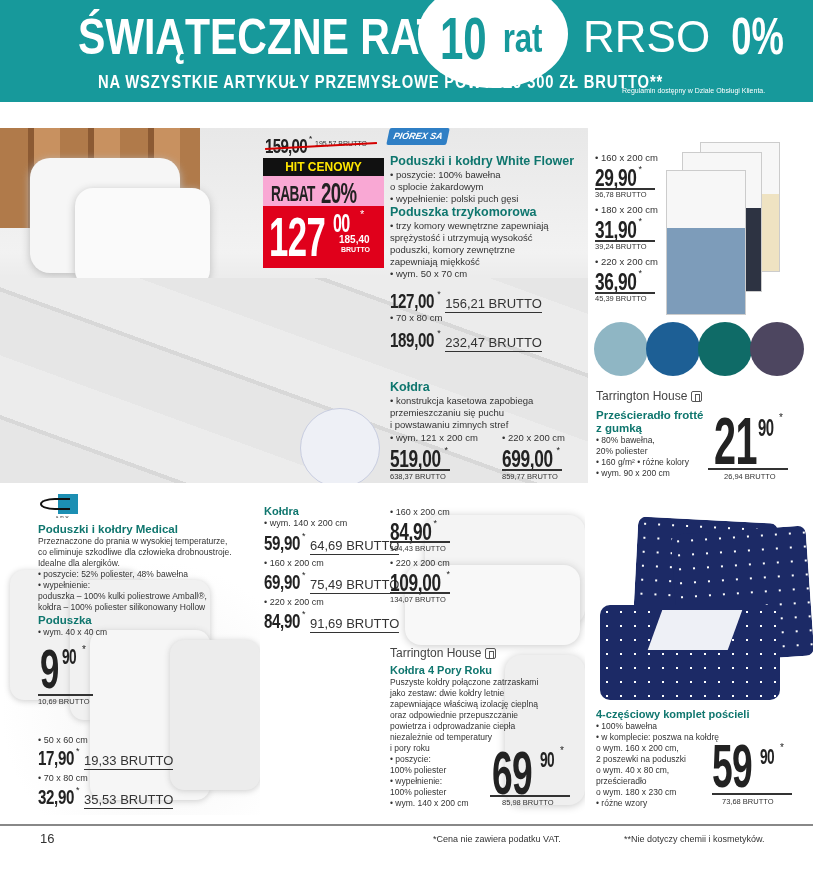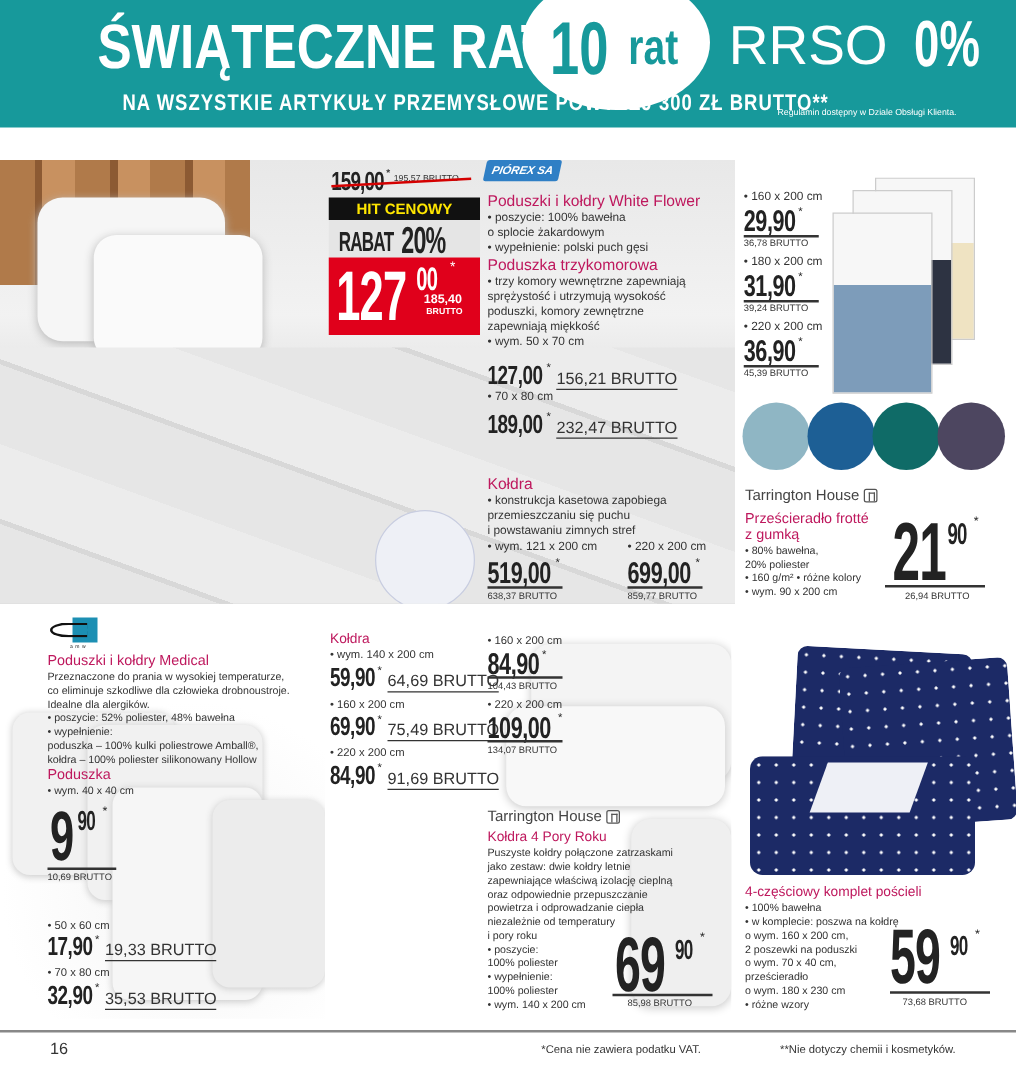--- a/index.html
+++ b/index.html
@@ -28,34 +28,34 @@
   .circles{position:absolute;left:594px;top:322px;width:210px;height:54px}
   .circ{position:absolute;top:0;width:54px;height:54px;border-radius:50%}
   #img-medical{left:0;top:560px;width:260px;height:255px;background:radial-gradient(ellipse at 60% 60%,#f4f4f4,#fff 70%)}
   #img-medical .p{position:absolute;background:#f1f1f1;border-radius:14px;box-shadow:0 1px 6px #ccc}
   #img-4pory{left:385px;top:505px;width:200px;height:310px}
   #img-4pory .d{position:absolute;background:#f4f4f4;border-radius:16px;box-shadow:0 1px 8px #c8c8c8}
   #img-stars{left:595px;top:510px;width:218px;height:190px}
   .navy{background:radial-gradient(circle,#fff 1px,transparent 1.5px) 0 0/14px 14px,#1c2a66}
   
   .tb{position:absolute;font-size:9.5px;line-height:12px;color:#333}
-  .title{font-weight:400;font-size:12.5px;color:#be185d;line-height:15px}
+  .title{font-weight:700;font-size:12.5px;color:#0f766e;line-height:15px}
   .big{font-family:"Liberation Sans",sans-serif;font-weight:700;color:#222;display:inline-block;transform:scaleX(0.72);transform-origin:left top;letter-spacing:-1px}
   .pr{position:absolute;white-space:nowrap}
   .pr .main{font-size:21px;font-weight:700;display:inline-block;transform:scaleX(0.72);transform-origin:left bottom;letter-spacing:-0.5px}
   .pr .brutto{font-size:13px;color:#333;border-bottom:1.5px solid #333;padding-bottom:1px}
   .bru{font-size:7.5px;color:#333;position:absolute;white-space:nowrap}
   .uline{position:absolute;height:1.5px;background:#333}
   .sup{font-size:9px;vertical-align:top}
   
   #old-price{left:265px;top:134px;font-size:17px;font-weight:700;color:#333;white-space:nowrap}
   #old-price .strike{position:absolute;left:0;top:11px;width:112px;height:1.5px;background:#d40000;transform:rotate(-3deg)}
   #badge{left:263px;top:158px;width:121px;height:110px}
   #badge .blk{height:18px;background:#111;color:#ffe600;font-size:12px;font-weight:700;text-align:center;line-height:18px}
-  #badge .yel{height:30px;background:#e5e5e5;color:#111;position:relative}
+  #badge .yel{height:30px;background:#f9a8d4;color:#111;position:relative}
   #badge .red{height:62px;background:#e0001b;color:#fff;position:relative}
   #footer-line{left:0;top:824px;width:813px;height:2px;background:#888}
   .foot{position:absolute;font-size:9px;color:#333;white-space:nowrap}
   .brand-th{font-size:12px;color:#444;white-space:nowrap}
   .th-icon{display:inline-block;width:11px;height:11px;border:1px solid #555;border-radius:2px;vertical-align:middle;margin-left:4px;position:relative}
   .th-icon::after{content:"";position:absolute;left:3px;top:2px;width:3px;height:6px;border:1px solid #555;border-bottom:none}
 </style>
 </head>
 <body>
 
@@ -272,21 +272,21 @@
   <div class="navy" style="position:absolute;left:80px;top:20px;width:135px;height:130px;border-radius:8px;transform:rotate(-4deg)"></div>
   <div class="navy" style="position:absolute;left:5px;top:95px;width:180px;height:95px;border-radius:10px"></div>
   <div style="position:absolute;left:60px;top:100px;width:80px;height:40px;background:#eef0f6;transform:skewX(-20deg)"></div>
 </div>
 <div class="tb" style="left:596px;top:708px;width:200px;font-size:8.5px;line-height:11px">
   <div class="title" style="font-size:11px;line-height:13px">4-częściowy komplet pościeli</div>
   <div>• 100% bawełna</div>
   <div>• w komplecie: poszwa na kołdrę</div>
   <div>o wym. 160 x 200 cm,</div>
   <div>2 poszewki na poduszki</div>
-  <div>o wym. 70 x 40 cm,</div>
+  <div>o wym. 40 x 80 cm,</div>
   <div>prześcieradło</div>
   <div>o wym. 180 x 230 cm</div>
   <div>• różne wzory</div>
 </div>
 <div class="abs" style="left:712px;top:738px">
   <span class="big" style="font-size:62px;line-height:56px;transform:scaleX(0.6)">59</span>
   <span class="abs big" style="left:48px;top:6px;font-size:22px;transform:scaleX(0.62)">90</span>
   <span class="abs" style="left:68px;top:4px;font-size:10px">*</span>
 </div>
 <div class="uline" style="left:712px;top:793px;width:80px"></div>

